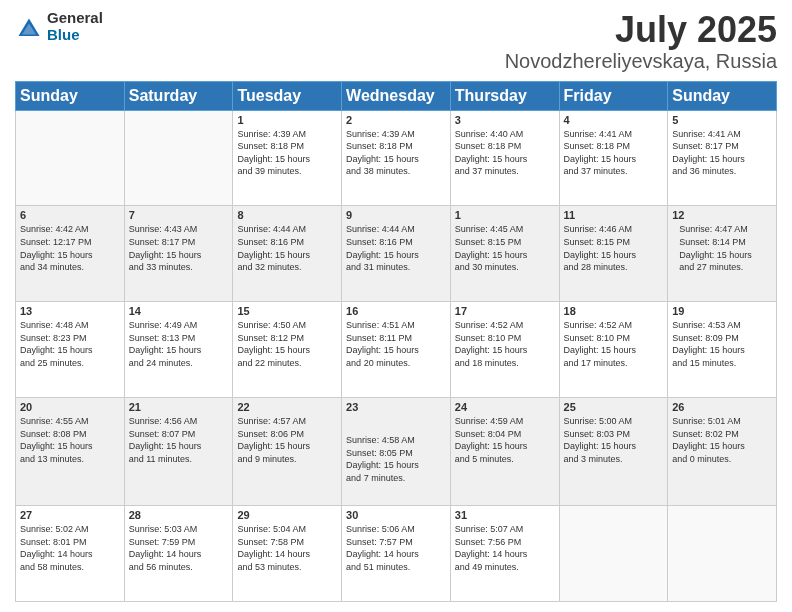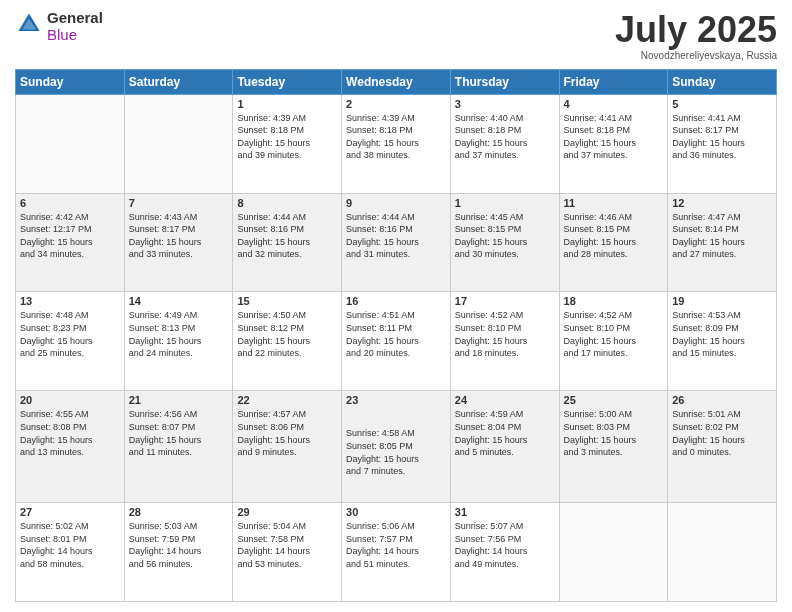--- a/index.html
+++ b/index.html
@@ -18,66 +18,66 @@
       flex-direction: column;
     }
     .header {
       display: flex;
       justify-content: space-between;
       align-items: flex-start;
       margin-bottom: 8px;
     }
     .logo {
       display: flex;
-      align-items: flex-start;
+      align-items: flex-end;
       gap: 4px;
     }
     .logo-text {
       display: flex;
       flex-direction: column;
       line-height: 1.1;
     }
     .logo-general {
       font-size: 15px;
       font-weight: bold;
       color: #333;
     }
     .logo-blue {
       font-size: 15px;
-      font-weight: normal;
-      color: #a21caf;
+      font-weight: bold;
+      color: #0369a1;
     }
     .logo-icon {
       width: 28px;
       height: 28px;
     }
     .title-block {
       text-align: right;
     }
     .main-title {
       font-size: 36px;
       font-weight: bold;
       color: #333;
       line-height: 1.1;
     }
     .subtitle {
-      font-size: 10px;
+      font-size: 20px;
       color: #555;
     }
     .calendar {
       flex: 1;
       border: 1px solid #ccc;
       border-collapse: collapse;
       width: 100%;
       table-layout: fixed;
     }
     .calendar th {
       background-color: #2e75b6;
       color: #fff;
-      font-size: 12px;
+      font-size: 16px;
       font-weight: bold;
       padding: 5px 4px;
       text-align: left;
       border: 1px solid #5a9fd4;
     }
     .calendar td {
       vertical-align: top;
       border: 1px solid #ccc;
       padding: 3px 4px;
       font-size: 9.5px;
@@ -215,21 +215,21 @@
           </td>
           <td>
             <span class="day-num">11</span>
             <div class="day-info" style="white-space: pre-line;">Sunrise: 4:46 AM
 Sunset: 8:15 PM
 Daylight: 15 hours
 and 28 minutes.</div>
           </td>
           <td>
             <span class="day-num">12</span>
-            <div class="day-info" style="white-space: pre-line;">Sunrise: 4:47 AM
+            <div class="day-info" style="white-space: pre-line; margin-left: 7px;">Sunrise: 4:47 AM
 Sunset: 8:14 PM
 Daylight: 15 hours
 and 27 minutes.</div>
           </td>
         </tr>
         <tr>
           <td>
             <span class="day-num">13</span>
             <div class="day-info" style="white-space: pre-line;">Sunrise: 4:48 AM
 Sunset: 8:23 PM

